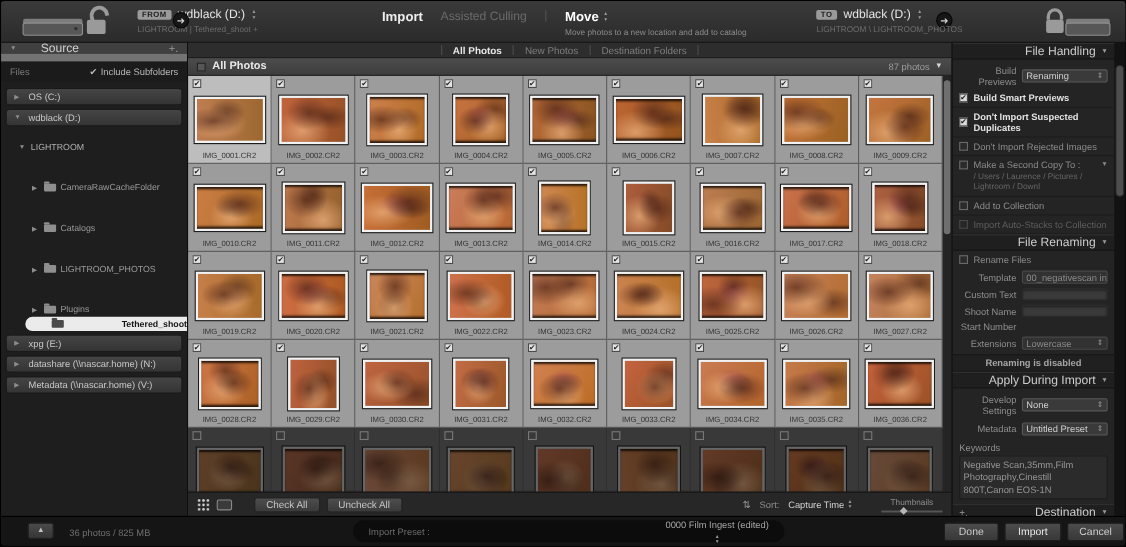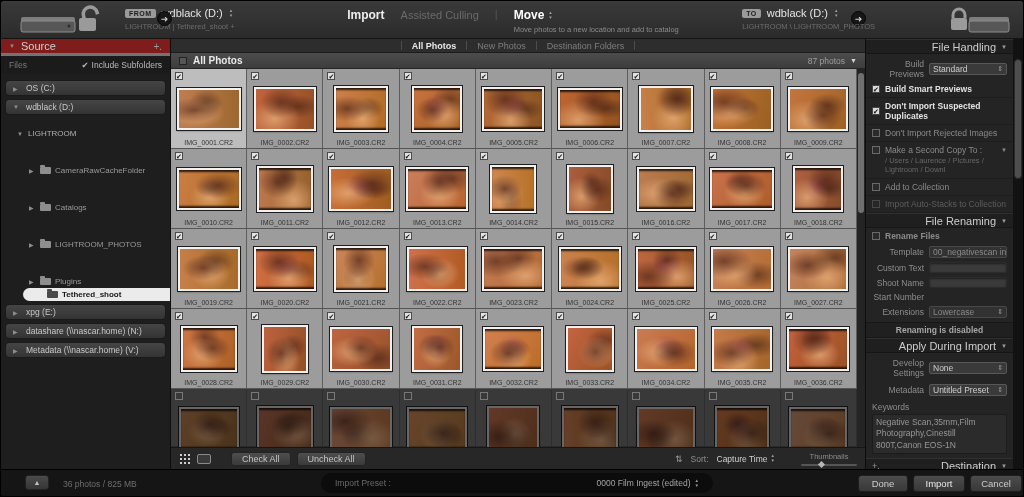--- a/index.html
+++ b/index.html
@@ -28,37 +28,37 @@
   .mode-sep{color:#555;font-size:11px;}
   .mode-move-wrap{display:flex;flex-direction:column;}
   .mode-move{font-size:12px;font-weight:bold;color:#fff;display:flex;gap:4px;align-items:center;}
   .mode-move-sub{font-size:7.5px;color:#8b8b8b;margin-top:3px;white-space:nowrap;}
   .drive-icon-left{position:absolute;left:16px;top:3px;}
   .drive-icon-right{position:absolute;right:14px;top:3px;}
 
   
   .leftpanel{position:absolute;left:0;top:38px;width:170px;bottom:27px;
     background:#1e1e1e;border-right:1px solid #0d0d0d;}
-  .src-header{height:17px;display:flex;align-items:center;padding:0 8px;gap:5px;
-    background:#7f1d1d;border-bottom:3px solid #737373;}
+  .src-header{height:17px;display:flex;align-items:center;padding:0 8px;gap:21px;
+    background:#404040;border-bottom:7px solid #737373;}
   .src-title{font-size:11px;color:#cfcfcf;}
   .src-plus{margin-left:auto;color:#9a9a9a;font-size:10px;}
   .files-row{height:18px;display:flex;align-items:center;padding:0 8px;background:#1b1b1b;}
   .files-label{font-size:8.5px;color:#7a7a7a;}
   .subfolders{margin-left:auto;font-size:8.5px;color:#b9b9b9;display:flex;align-items:center;gap:3px;}
   .tree{padding-top:3px;}
   .vol{height:16px;margin:3px 4px 0 4px;border-radius:4px;display:flex;align-items:center;gap:6px;
     padding:0 7px;background:linear-gradient(#454545,#343434);border:1px solid #1a1a1a;
     font-size:8.5px;color:#c9c9c9;}
   .tri{font-size:6px;color:#8d8d8d;width:7px;display:inline-block;}
   .tree-row{height:13px;display:flex;align-items:center;gap:4px;font-size:8px;color:#9a9a9a;}
   .tree-row.parent{padding-left:16px;color:#b0b0b0;margin-top:12px;}
   .tree-row.folder{padding-left:28px;margin-top:24px;}
   .tree-row.selrow{margin-left:22px;background:#ebebeb;color:#161616;border-radius:7px 0 0 7px;
-    padding-left:24px;font-weight:bold;}
+    padding-left:24px;font-weight:bold;justify-content:space-between;}
   .folder-glyph{position:relative;width:11px;height:7px;background:#8e8e8e;border-radius:1px;flex:none;}
   .folder-glyph:before{content:"";position:absolute;left:0;top:-2px;width:5px;height:2px;
     background:#8e8e8e;border-radius:1px 1px 0 0;}
   .selrow .folder-glyph,.selrow .folder-glyph:before{background:#4a4a4a;}
 
   
   .center{position:absolute;left:170px;top:38px;right:158px;bottom:27px;background:#3a3a3a;}
   .viewtabs{height:14px;background:#2d2d2d;display:flex;align-items:center;justify-content:center;
     gap:10px;font-size:9px;border-bottom:1px solid #1c1c1c;}
   .vt-sep{width:1px;height:9px;background:#4c4c4c;}
@@ -145,21 +145,21 @@
   
   .bottombar{position:absolute;left:0;right:0;bottom:0;height:27px;background:#151515;
     border-top:1px solid #000;}
   .bb-up{position:absolute;left:24px;top:5px;width:24px;height:15px;border-radius:3px;
     background:linear-gradient(#4a4a4a,#363636);border:1px solid #222;color:#c2c2c2;
     font-size:7px;display:flex;align-items:center;justify-content:center;}
   .bb-status{position:absolute;left:62px;top:9px;font-size:8.5px;color:#6f6f6f;}
   .preset-pill{position:absolute;left:320px;top:3px;width:392px;height:20px;background:#0c0c0c;
     border-radius:10px;display:flex;align-items:center;padding:0 14px;}
   .pp-label{font-size:8.5px;color:#6b6b6b;}
-  .pp-value{margin-left:auto;font-size:8.5px;color:#a5a5a5;display:flex;align-items:center;gap:4px;}
+  .pp-value{margin-left:auto;font-size:8.5px;color:#a5a5a5;display:flex;align-items:center;gap:4px;flex-direction:column;}
   .bb-btn{position:absolute;top:5px;height:17px;border-radius:3px;font-size:9.5px;color:#cdcdcd;
     background:linear-gradient(#4c4c4c,#383838);border:1px solid #1e1e1e;
     display:flex;align-items:center;justify-content:center;}
   .bb-done{left:857px;width:50px;}
   .bb-import{left:912px;width:52px;color:#e8e8e8;}
   .bb-cancel{left:969px;width:52px;}
 </style>
 </head>
 <body>
 
@@ -648,21 +648,21 @@
 
   <aside class="rightpanel">
 
     <div class="sec-header">
       <span class="sec-title">File Handling</span>
       <span class="sec-arrow">▼</span>
     </div>
     <div class="field-row" style="padding-top:5px;">
       <span class="field-label">Build Previews</span>
       <span class="dropdown">
-        <span>Standard</span>
+        <span>Renaming</span>
           <span class="dd-step">⇕</span>
       </span>
     </div>
     <div class="rp-row">
       <span class="rp-check">✔</span>
       <span class="rp-on">Build Smart Previews</span>
     </div>
     <div class="rp-row">
       <span class="rp-check">✔</span>
       <span class="rp-on">Don't Import Suspected Duplicates</span>
@@ -683,21 +683,21 @@
     </div>
     <div class="rp-row">
       <span class="rp-check off" style="opacity:.5"></span>
       <span class="rp-dim">Import Auto-Stacks to Collection</span>
     </div>
 
     <div class="sec-header">
       <span class="sec-title">File Renaming</span>
       <span class="sec-arrow">▼</span>
     </div>
-    <div class="rp-row" style="border-bottom:none;font-weight:bold;">
+    <div class="rp-row" style="border-bottom:none;">
       <span class="rp-check off"></span>
       <span class="rp-off">Rename Files</span>
     </div>
     <div class="field-row">
       <span class="field-label">Template</span>
       <span class="dropdown dim">
         <span>00_negativescan ingest</span>
       </span>
     </div>
     <div class="field-row">

